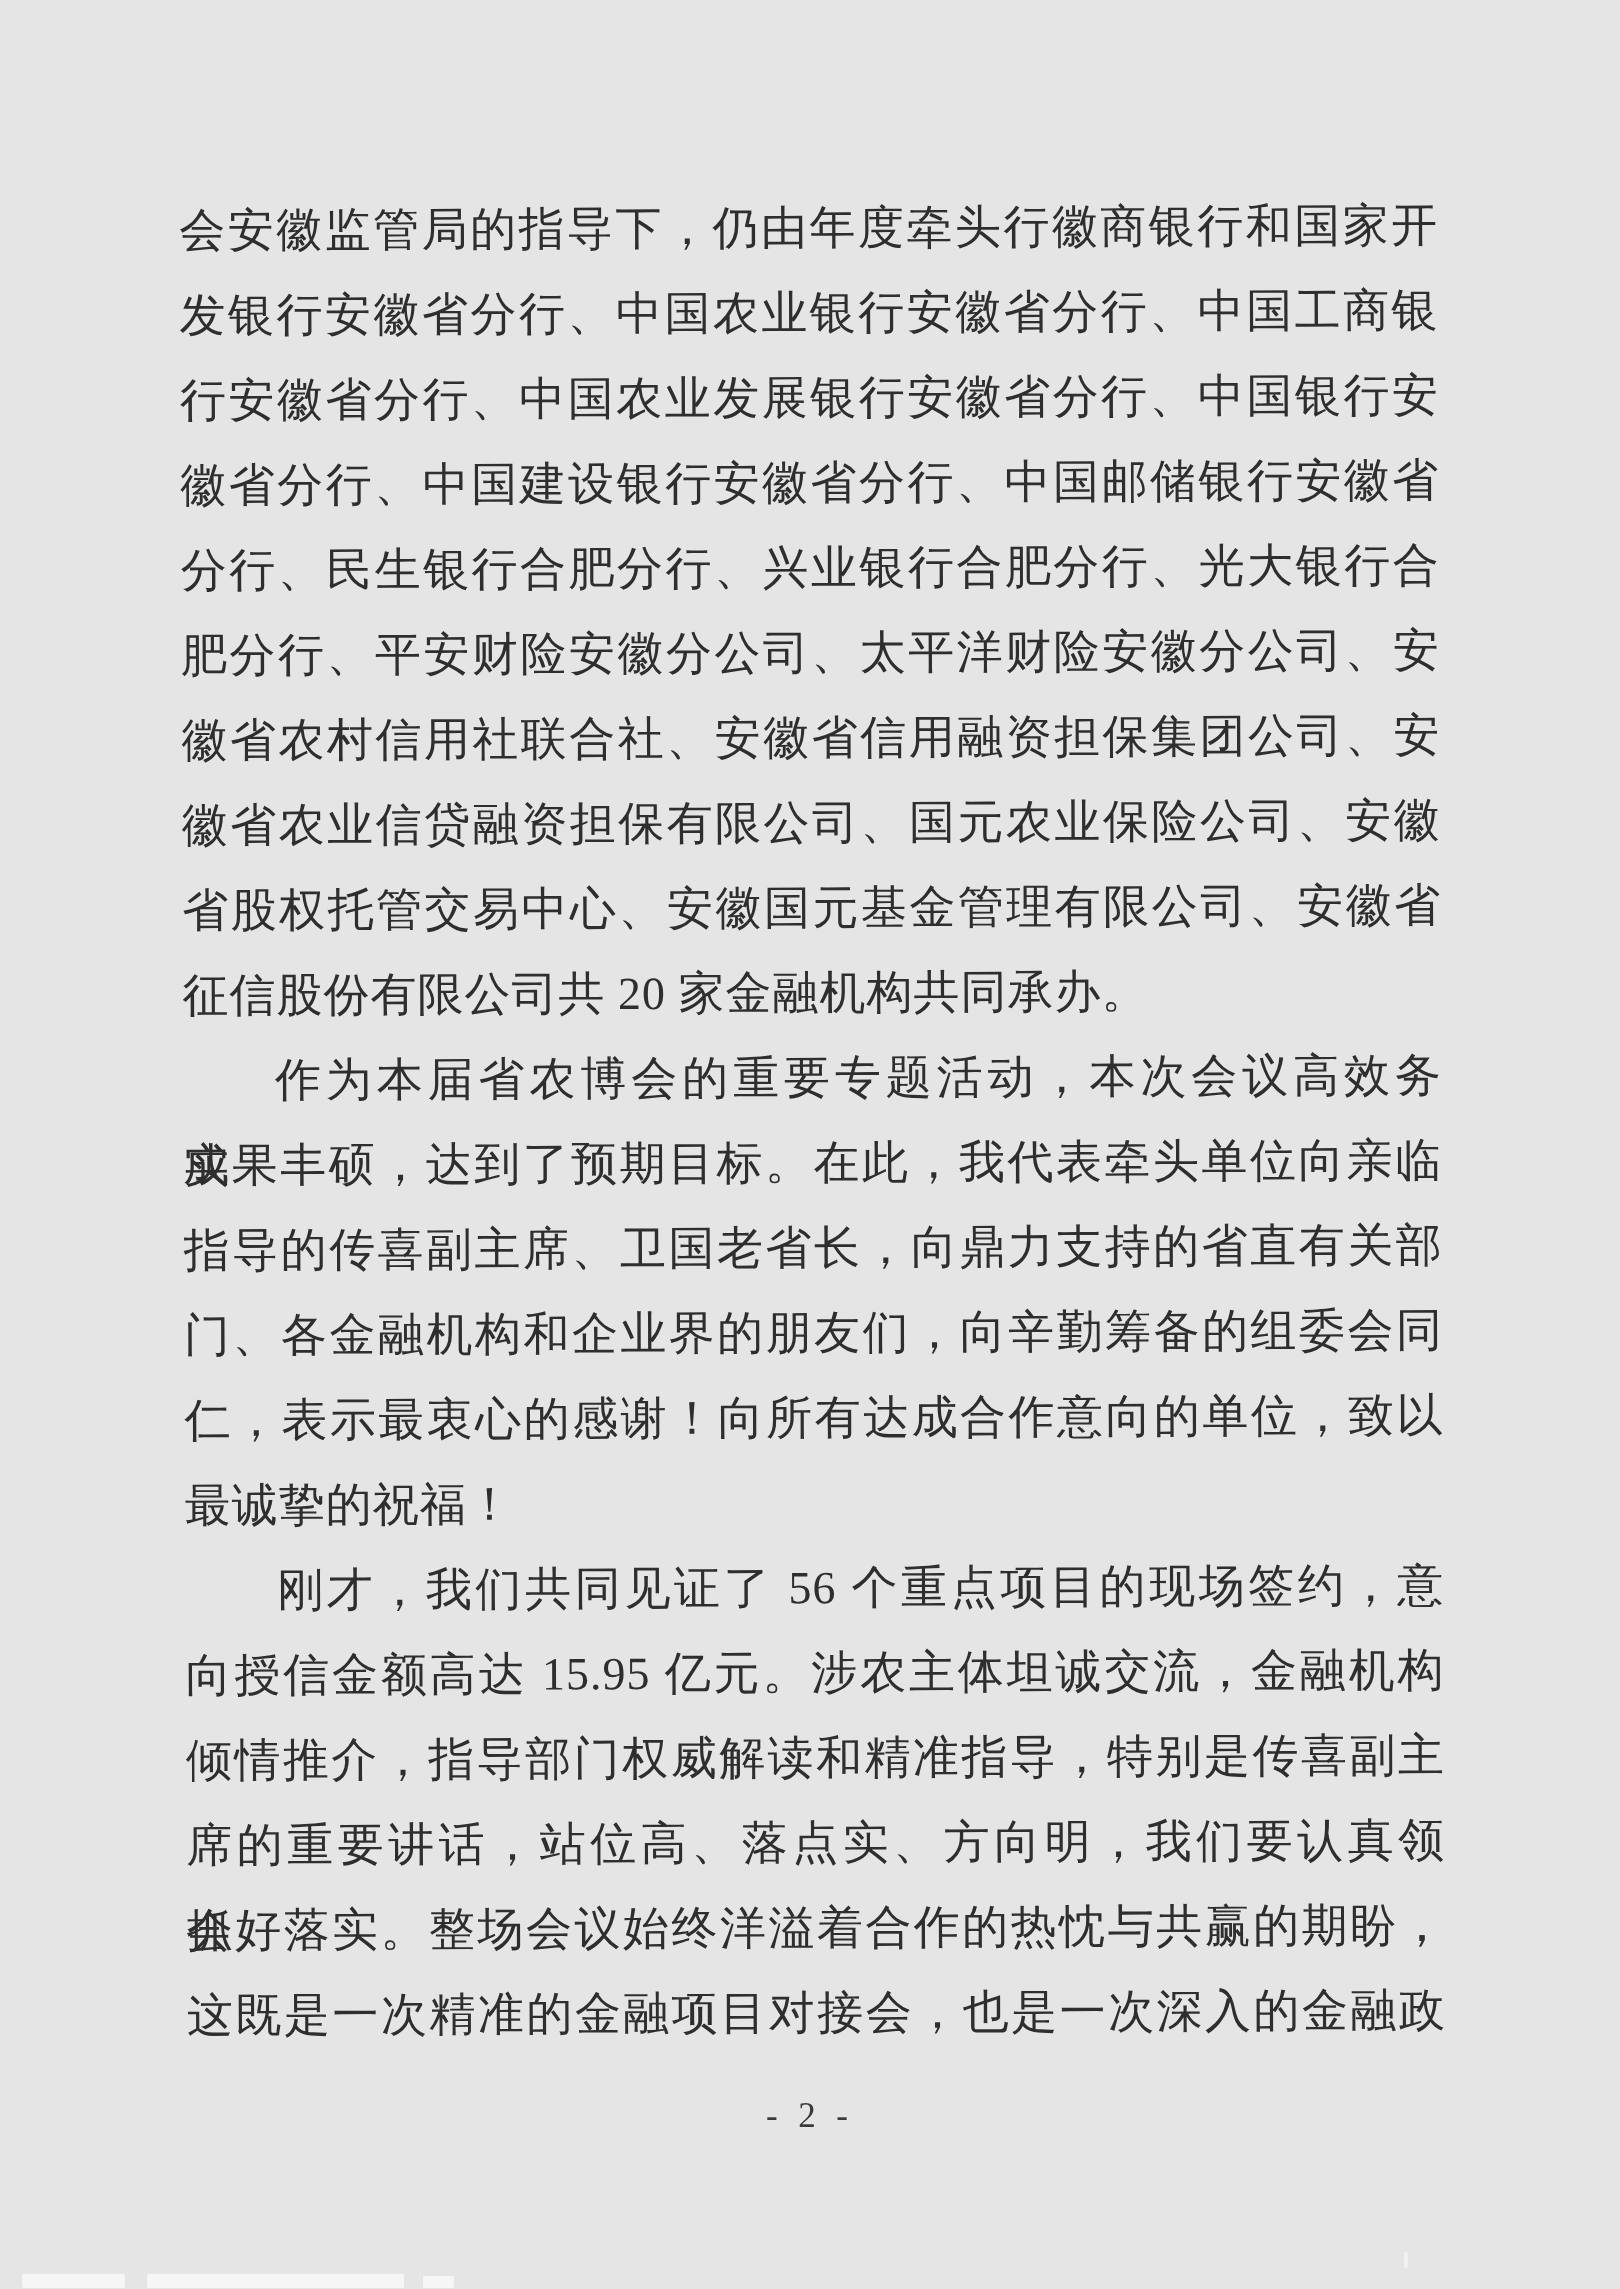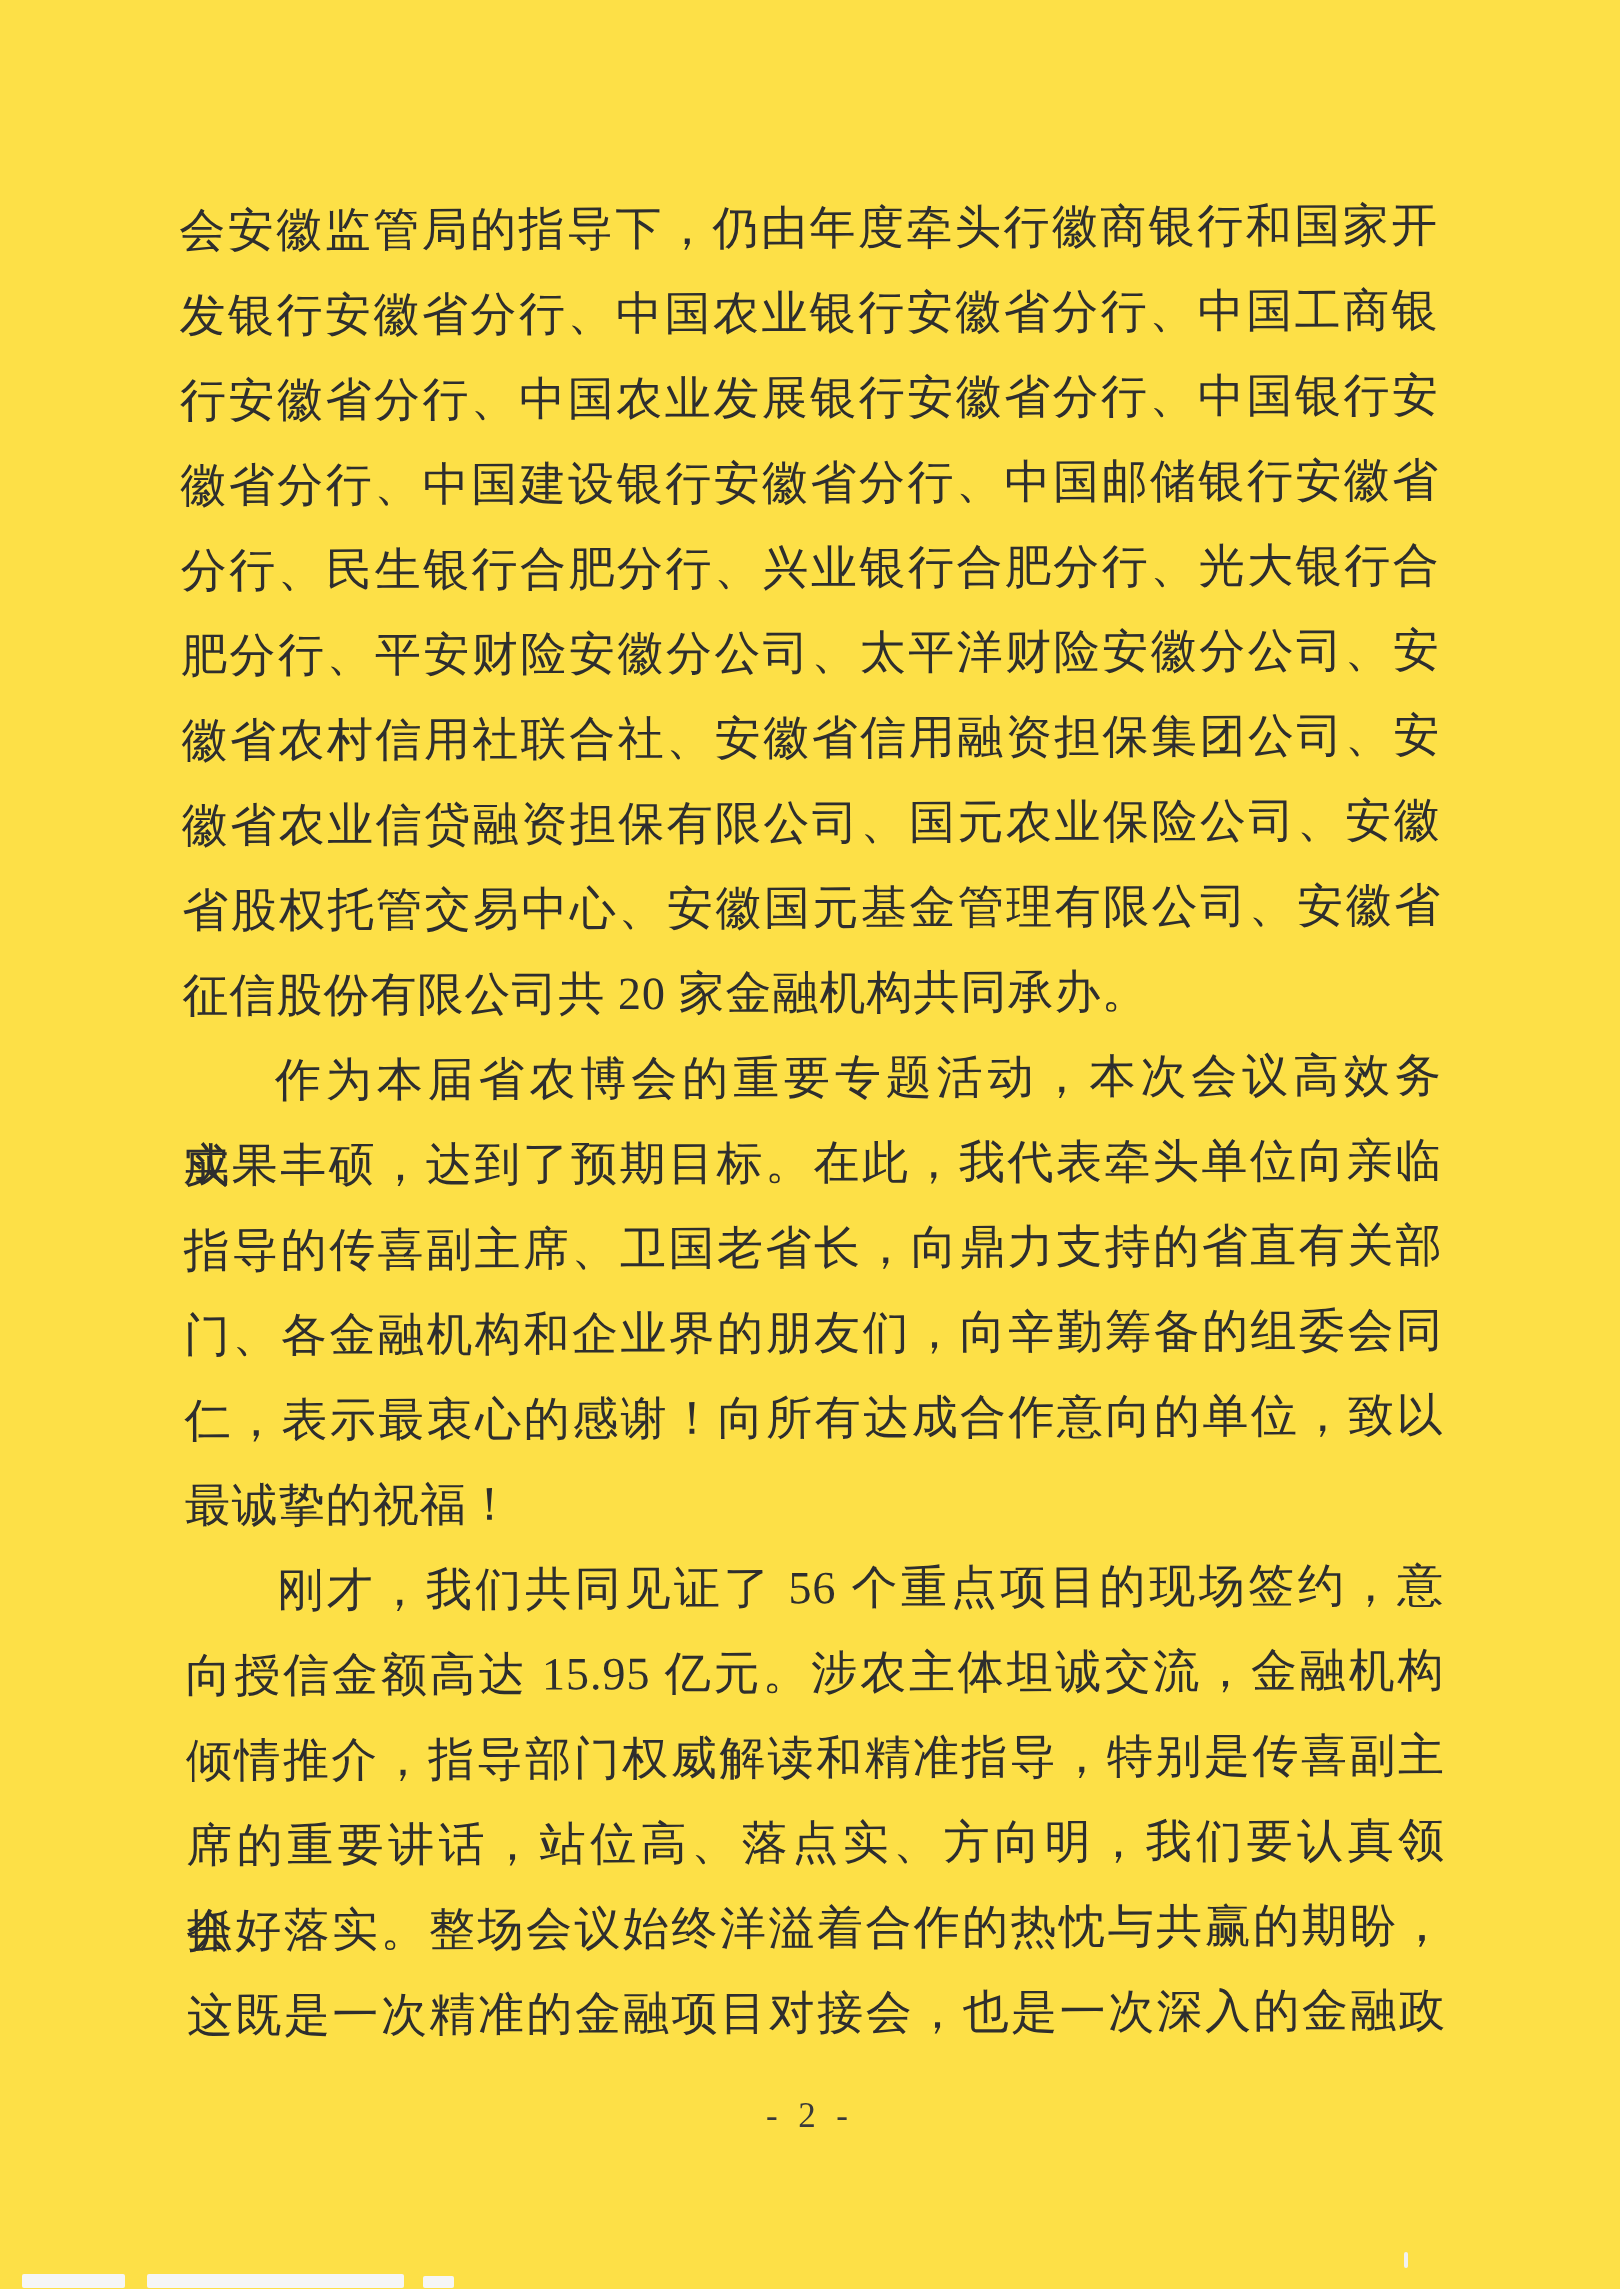--- a/index.html
+++ b/index.html
@@ -10,21 +10,21 @@
     width: 1620px;
     height: 2290px;
     position: relative;
     background: #ffffff;
     overflow: hidden;
     font-family: "Liberation Serif", serif;
   }
   .page {
     position: absolute;
     inset: 0;
-    background: #fde047;
+    background: #e5e5e5;
   }
   .text-block {
     position: absolute;
     left: 179px;
     top: 188px;
     width: 1259px;
     transform: rotate(-0.25deg);
     transform-origin: left top;
     color: #2e2e2e;
   }

